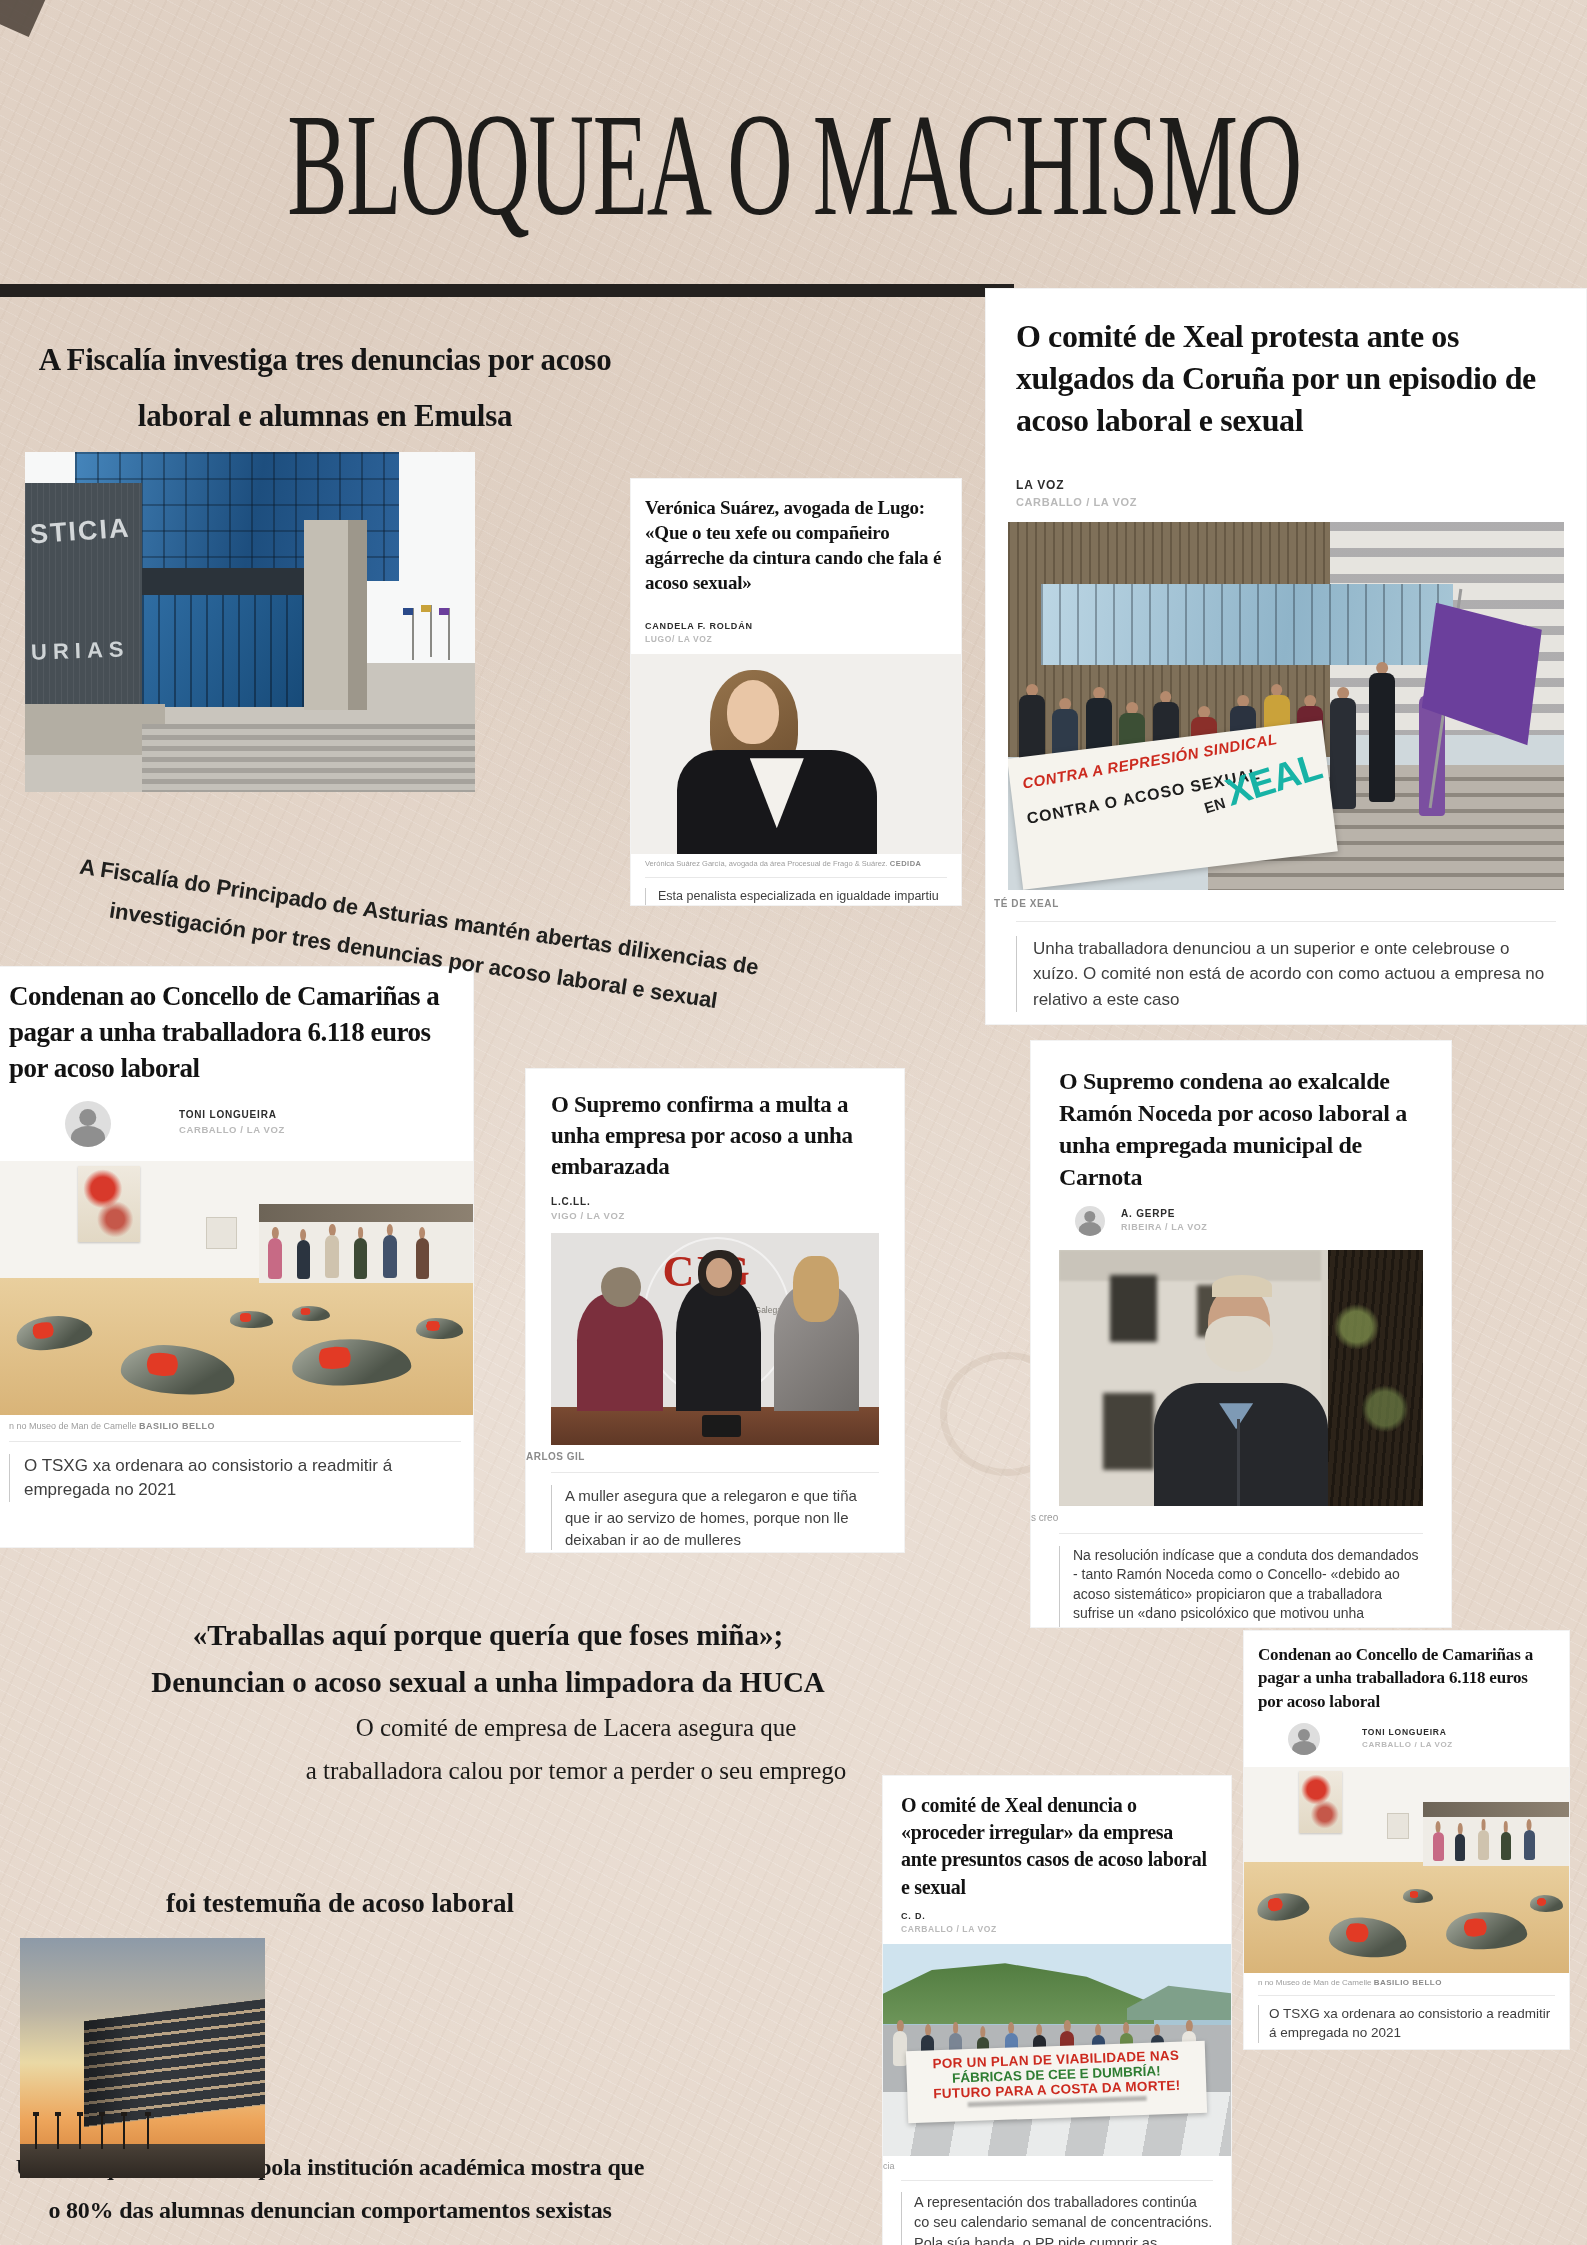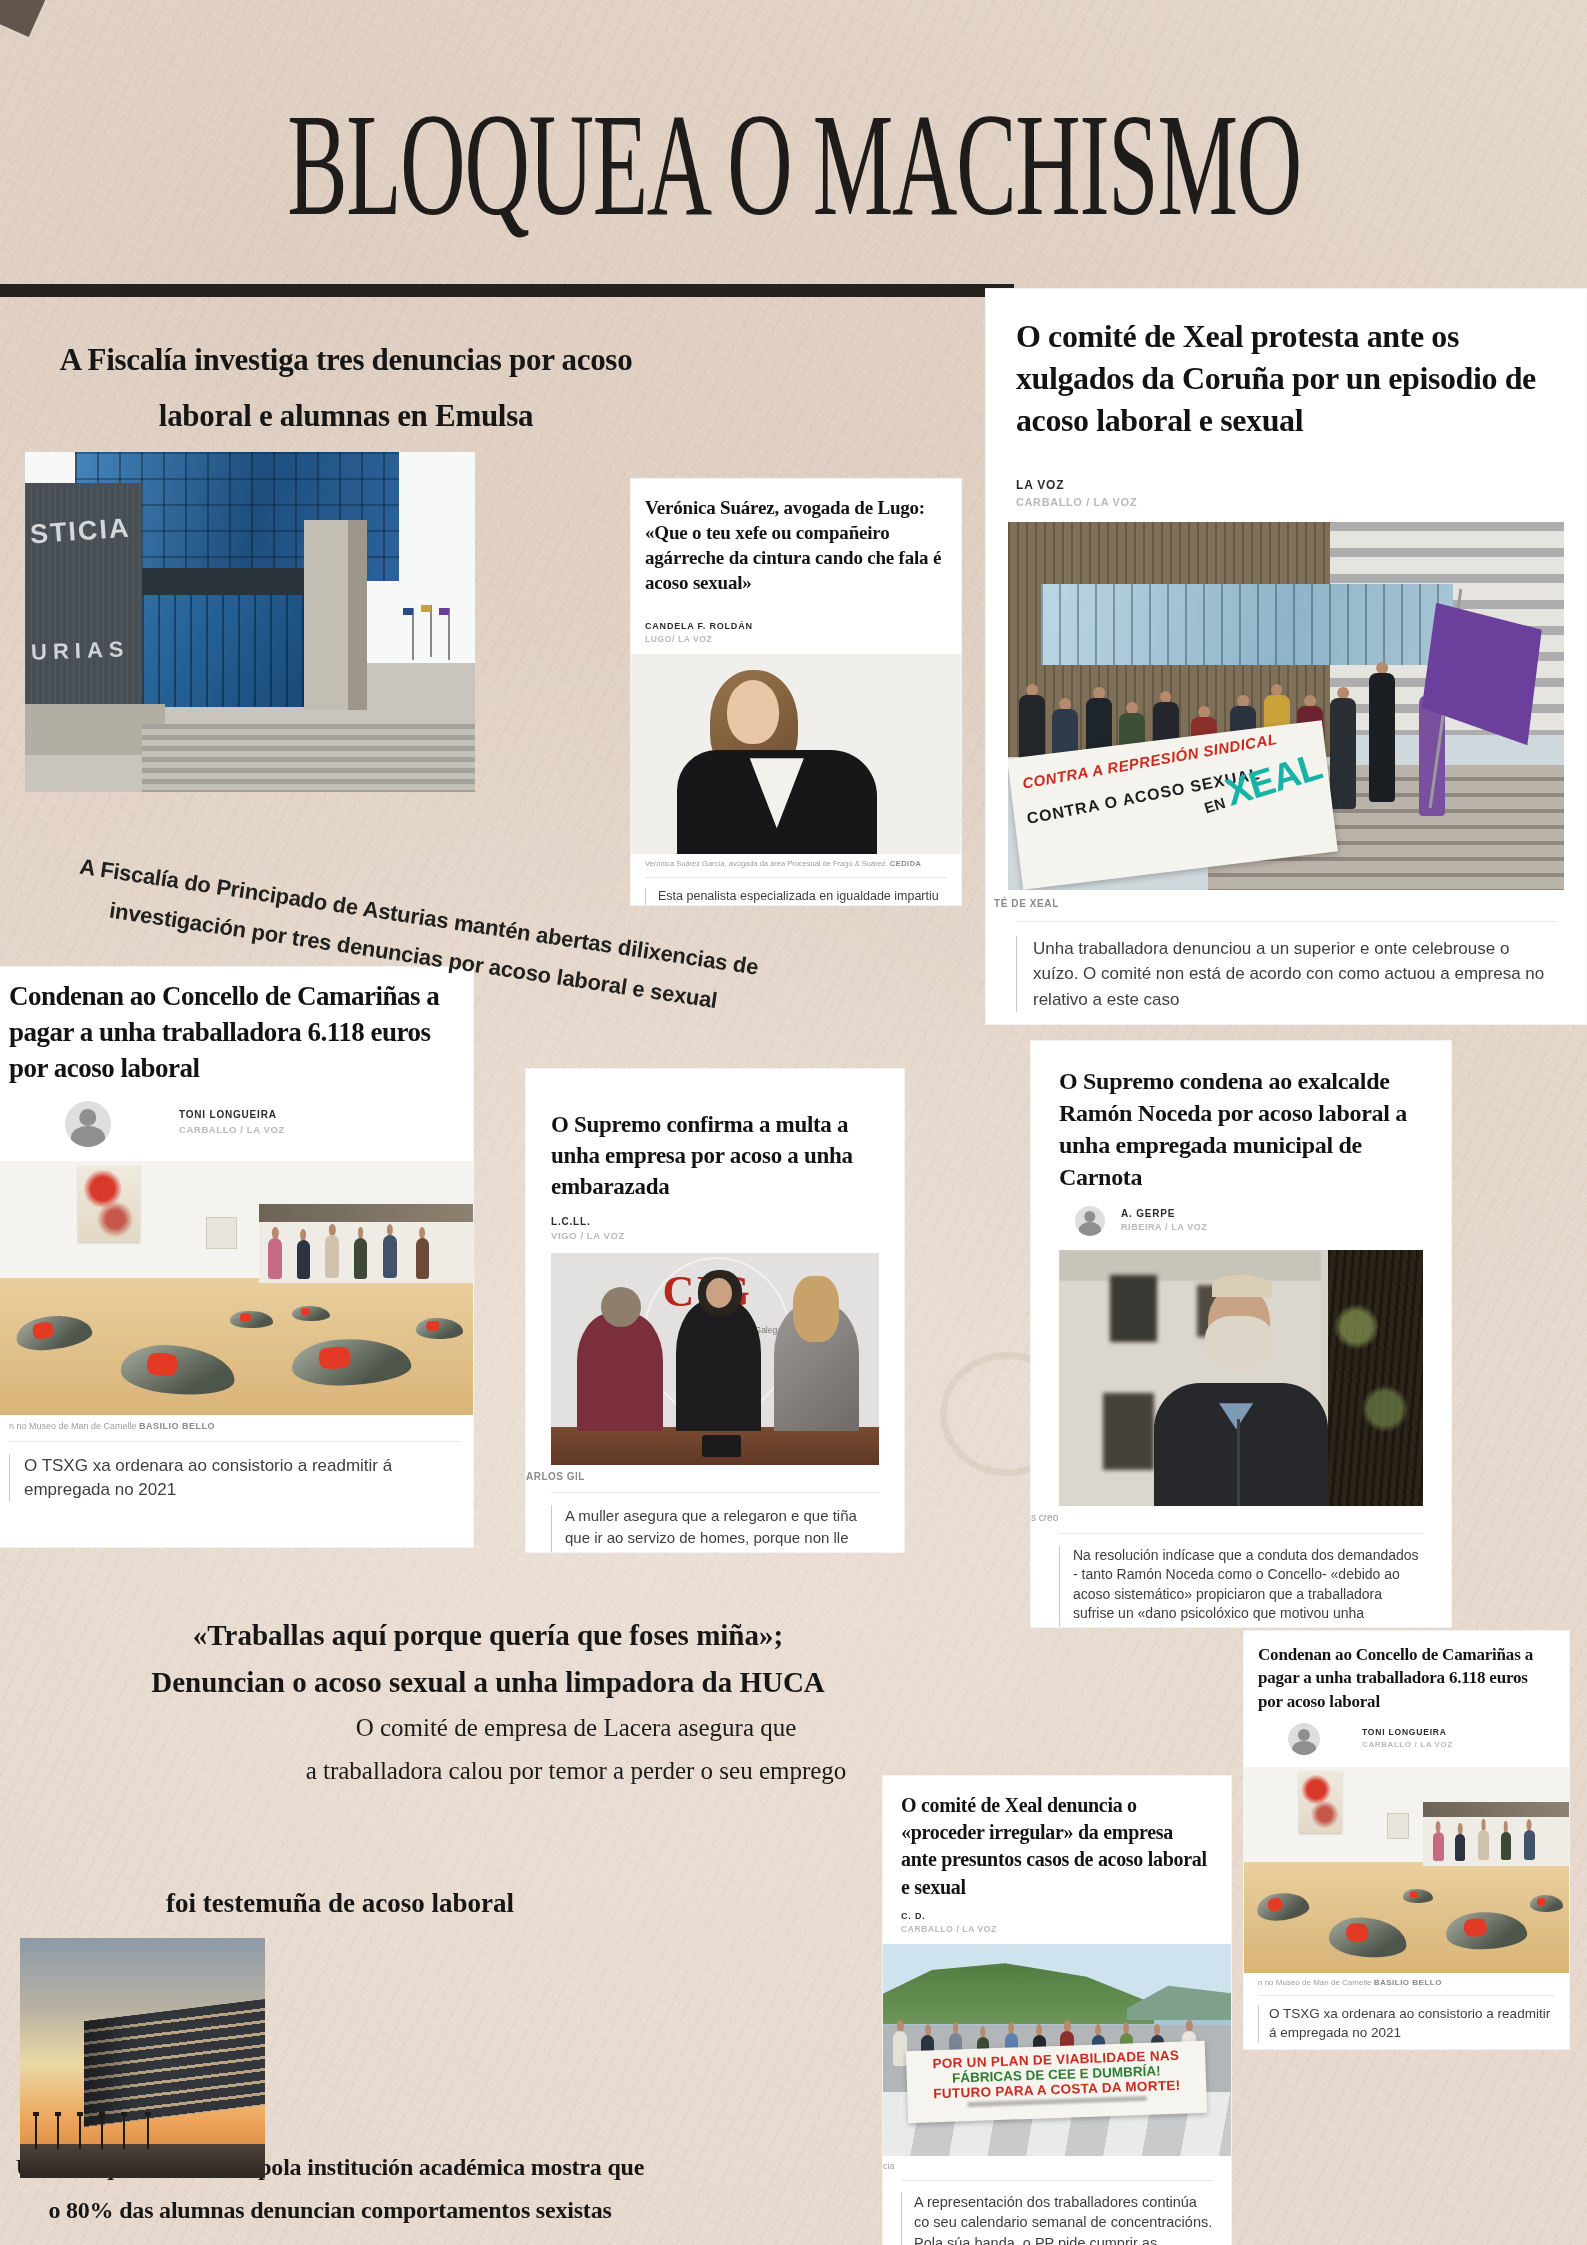--- a/index.html
+++ b/index.html
@@ -20,21 +20,21 @@
     position:absolute;top:92px;left:50%;margin:0;white-space:nowrap;
     font-family:"Liberation Serif",serif;font-weight:400;font-size:146px;line-height:1;
     color:#1d1c1a;transform:translateX(-50%) scaleX(.62);transform-origin:center top;letter-spacing:-2px;
   }
   #topbar{position:absolute;left:0;top:284px;width:1014px;height:13px;background:#24211f;}
   #corner-stain{position:absolute;left:-14px;top:-16px;width:54px;height:44px;background:#4a3f36;transform:rotate(24deg);opacity:.85;}
   #ring-stain{position:absolute;left:940px;top:1352px;width:120px;height:110px;border-radius:50%;border:7px solid rgba(140,110,80,.10);}
   
   .display{font-family:"Liberation Serif",serif;color:#161616;text-align:center;}
   .display span{display:block;}
-  #emulsa-head{left:0;top:332px;width:650px;font-size:31px;font-weight:600;line-height:1.8;letter-spacing:-.3px;padding-left:21px;}
+  #emulsa-head{left:0;top:332px;width:650px;font-size:31px;font-weight:600;line-height:1.8;letter-spacing:-.3px;}
   #diagonal{left:44px;top:842px;width:764px;transform:rotate(8.5deg);transform-origin:0 0;
     font-family:"Liberation Sans",sans-serif;font-weight:bold;font-size:22px;line-height:1.75;
     color:#20201e;text-align:center;letter-spacing:-.2px;z-index:6;}
   #diagonal span{display:block;}
   #huca-head{left:60px;top:1612px;width:856px;font-size:29px;font-weight:bold;line-height:1.62;z-index:3;}
   #huca-sub{left:246px;top:1706px;width:660px;font-size:25px;font-weight:400;line-height:1.72;z-index:3;color:#1c1b19;}
   #uni-head{left:15px;top:1882px;width:650px;font-size:27px;font-weight:bold;line-height:1.6;}
   #enquisa{left:0;top:2146px;width:660px;font-size:24px;font-weight:600;line-height:1.78;letter-spacing:-.2px;}
   
   .card{position:absolute;background:#fff;box-sizing:border-box;border:1px solid rgba(0,0,0,.05);overflow:hidden;z-index:2;}
@@ -130,21 +130,21 @@
   #card-cam2 .byline{margin-top:10px;height:36px;}
   #card-cam2 .avatar{left:30px;top:0;width:32px;height:32px;}
   #card-cam2 .by-text{margin-left:104px;padding-top:4px;}
   #card-cam2 .by-name{font-size:8.5px;}
   #card-cam2 .by-loc{font-size:8px;margin-top:3px;}
   #cam2-photo{margin:8px -14px 0;height:206px;}
   #card-cam2 .caption{font-size:8px;margin-top:5px;}
   #card-cam2 .dek{margin-top:8px;padding-top:9px;}
   #card-cam2 .dek-inner{font-size:13.5px;line-height:1.4;padding-left:10px;}
   
-  #card-multa{left:525px;top:1068px;width:380px;height:485px;padding:40px 25px;}
+  #card-multa{left:525px;top:1068px;width:380px;height:485px;padding:20px 25px;}
   #card-multa .hl{font-size:23px;line-height:1.35;letter-spacing:-.3px;}
   #card-multa .byline{margin-top:14px;}
   #card-multa .by-name{font-size:10px;}
   #card-multa .by-loc{font-size:9.5px;margin-top:3px;}
   #m-photo{margin:12px 0 0;height:212px;background:linear-gradient(180deg,#e3e1df 0 82%,#7a4a32 82%,#5f3826 100%);}
   #m-logo{position:absolute;left:34%;top:6%;font-family:"Liberation Serif",serif;font-weight:bold;font-size:44px;color:#b5281e;letter-spacing:2px;}
   #m-logotext{position:absolute;left:56%;top:34%;font-size:8.5px;color:#7d7a74;}
   #m-ring{position:absolute;left:28%;top:2%;width:44%;height:74%;border-radius:50%;border:2px solid rgba(255,255,255,.55);}
   .mw{position:absolute;border-radius:40% 40% 0 0;}
   #mw1{left:8%;top:28%;width:26%;height:56%;background:#7b2f3d;}

